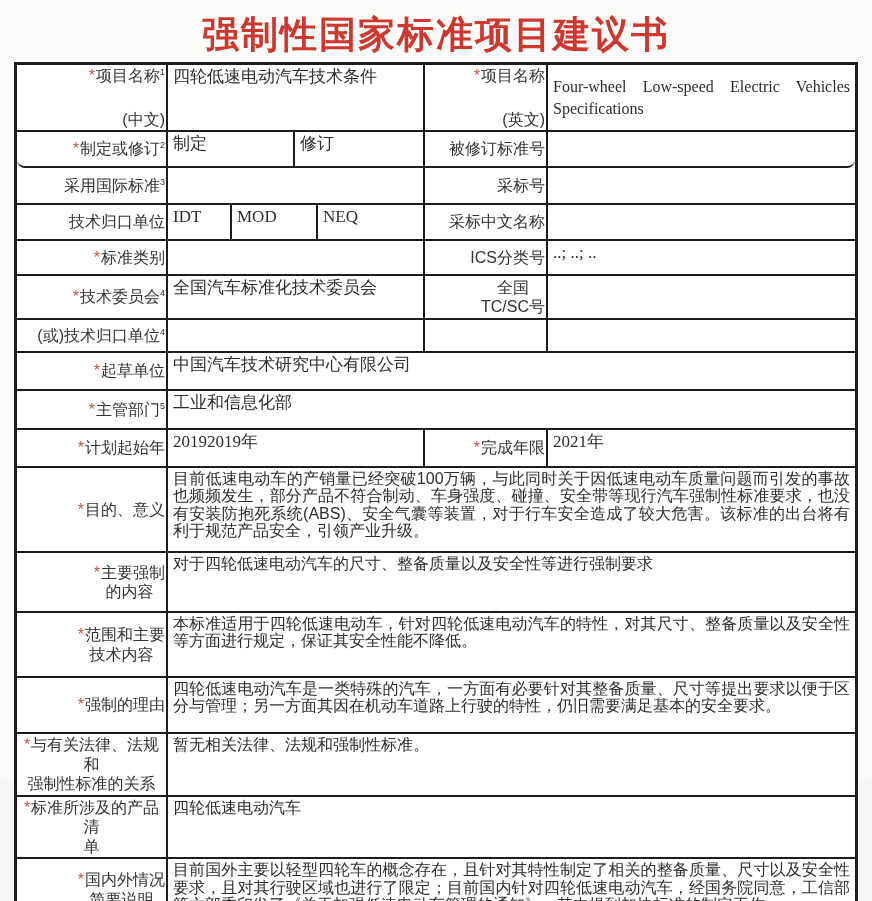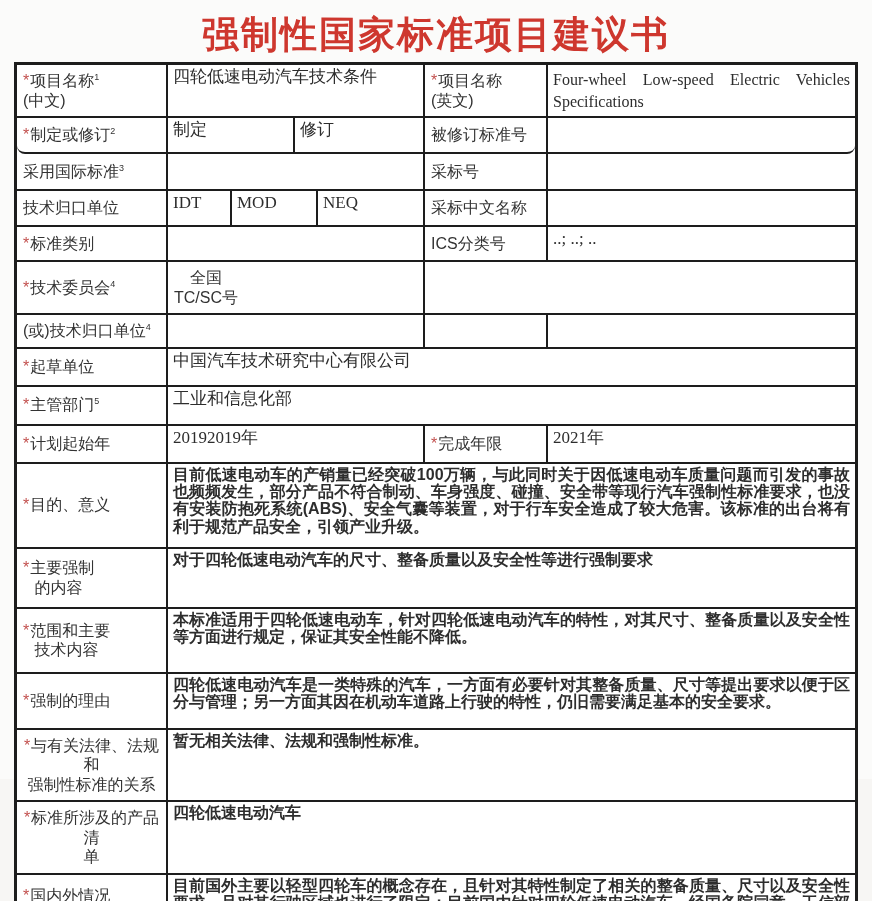--- a/index.html
+++ b/index.html
@@ -16,32 +16,32 @@
     border:3px solid #1d1d1d; border-bottom:none; background:#fff;
   }
   .row { display:grid; border-bottom:2px solid #1d1d1d; }
   .cols-std    { grid-template-columns:151px 257px 123px 1fr; }
   .cols-full   { grid-template-columns:151px 1fr; }
   .cols-split2 { grid-template-columns:151px 127px 130px 123px 1fr;border-radius:8px; }
   .cols-split3 { grid-template-columns:151px 64px 86px 107px 123px 1fr; }
   .cell { border-right:2px solid #1d1d1d; overflow:hidden; }
   .cell:last-child { border-right:none; }
   .lab {
-    display:flex; flex-direction:column; align-items:flex-start; justify-content:center;
-    text-align:center; font-size:16px; color:#333; padding:6px; line-height:1.22;
+    display:flex; flex-direction:column; align-items:flex-end; justify-content:center;
+    text-align:center; font-size:16px; color:#333; padding:1px; line-height:1.22;gap:24px;
   }
   .lab .lab-line { white-space:pre-line; }
   .lab sup { font-size:9px; vertical-align:super; line-height:0; }
   .star { color:#c2504e; margin-right:1px; }
   .val {
     display:flex; align-items:flex-start; text-align:left;
     font-size:17px; padding:2px 5px; line-height:1.2;
   }
   .para { font-size:16px; line-height:17.4px; }
-  .para > span { display:block; text-align:justify;font-weight:bold; }
+  .para > span { display:block; text-align:justify; }
   .en {
     font-family:"Liberation Serif", serif; font-size:16px; line-height:1.35;
     align-items:center;
   }
   .en > span { display:block; text-align:justify; }
   .serif { font-family:"Liberation Serif", serif; }
   .h48{min-height:48px} .h36{min-height:36px} .h37{min-height:37px}
   .h35{min-height:35px} .h44{min-height:44px} .h33{min-height:33px}
   .h38{min-height:38px} .h39{min-height:39px} .h85{min-height:85px}
   .h65{min-height:65px} .h60{min-height:60px} .h56{min-height:56px}
@@ -138,20 +138,23 @@
       </div>
       <div class="cell val serif">
           <span>..; ..; ..</span>
         </div>
     </div>
 
     <div class="row cols-std h44">
       <div class="cell lab">
         <div class="lab-line"><span class="star">*</span><span>技术委员会</span><sup>4</sup></div>
       </div>
+      <div class="cell val">
+          <span>全国汽车标准化技术委员会</span>
+        </div>
       <div class="cell lab">
         <div class="lab-line"><span>全国
 TC/SC号</span></div>
       </div>
       <div class="cell val">
           <span></span>
         </div>
     </div>
 
     <div class="row cols-std h33">

